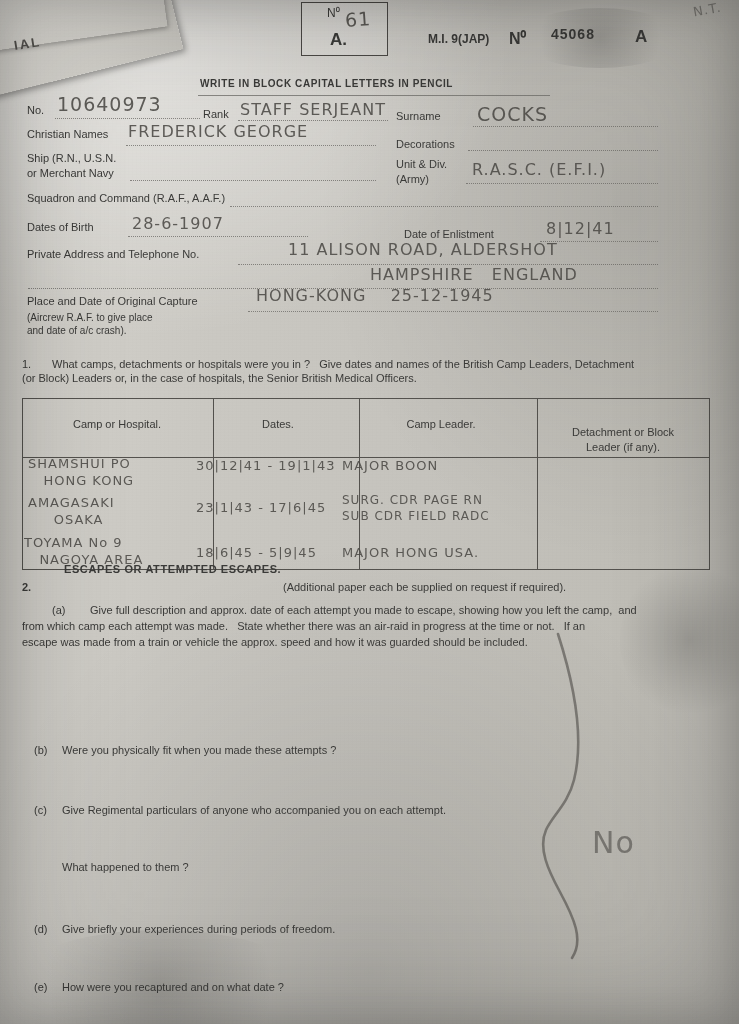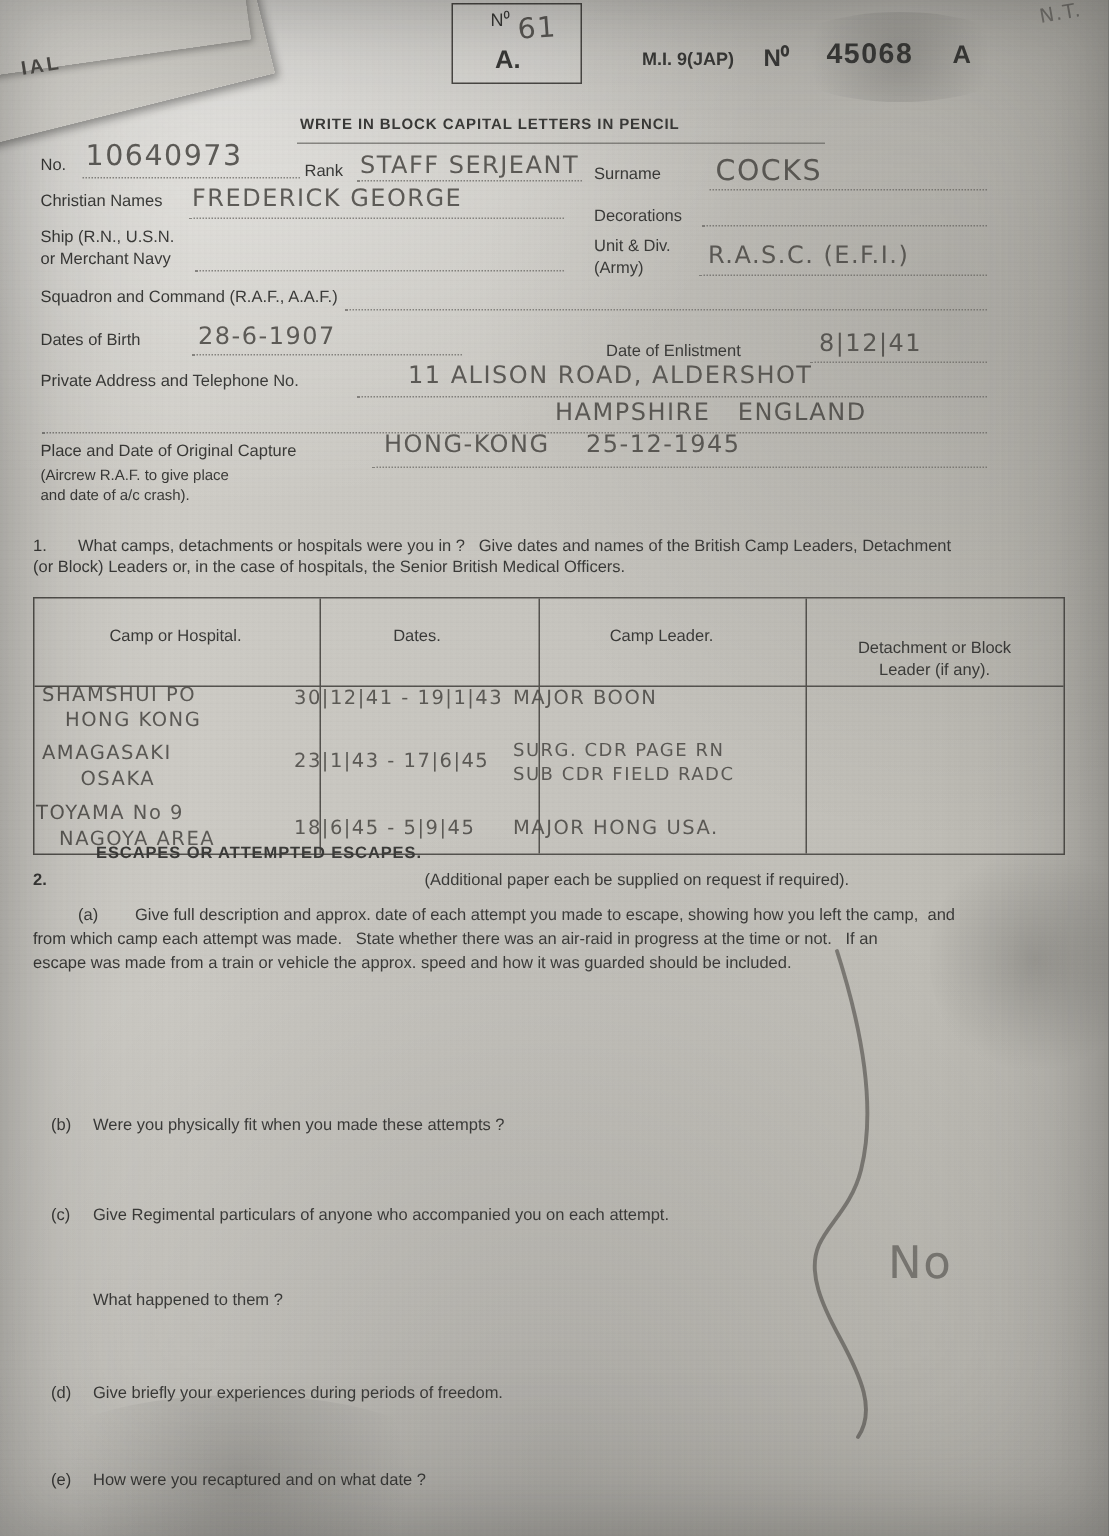--- a/index.html
+++ b/index.html
@@ -164,21 +164,21 @@
   <div class="smudge" style="left:10px; top:930px; width:300px; height:110px;"></div>
   <div class="smudge" style="left:620px; top:560px; width:140px; height:160px;"></div>
 
   <div class="numbox" style="left:301px; top:2px; width:85px; height:52px;"></div>
   <div class="pr" style="left:327px; top:4px; font-size:12px;">N⁰</div>
   <div class="hw hw-big" style="left:345px; top:8px; transform:rotate(-4deg);">61</div>
   <div class="pr bold" style="left:330px; top:30px; font-size:17px;">A.</div>
 
   <div class="pr bold" style="left:428px; top:32px; font-size:12px;">M.I. 9(JAP)</div>
   <div class="pr bold" style="left:509px; top:27px; font-size:16px;">N⁰</div>
-  <div class="pr bold" style="left:551px; top:26px; font-size:19px; letter-spacing:1px;">45068</div>
+  <div class="pr bold" style="left:551px; top:26px; font-size:14px; letter-spacing:1px;">45068</div>
   <div class="pr bold" style="left:635px; top:27px; font-size:17px;">A</div>
   <div class="hw hw-sm" style="left:693px; top:2px; transform:rotate(-10deg); opacity:.55;">N.T.</div>
 
   <div class="pr bold ls1" style="left:200px; top:78px; font-size:10px;">WRITE IN BLOCK CAPITAL LETTERS IN PENCIL</div>
   <div class="rule solid" style="left:198px; top:95px; width:352px;"></div>
 
   <div class="pr small" style="left:27px; top:104px;">No.</div>
   <div class="hw hw-big" style="left:57px; top:93px;">10640973</div>
   <div class="rule" style="left:55px; top:118px; width:145px;"></div>
 
@@ -211,21 +211,21 @@
 
   <div class="pr small" style="left:27px; top:221px;">Dates of Birth</div>
   <div class="hw hw-md" style="left:132px; top:214px;">28-6-1907</div>
   <div class="rule" style="left:128px; top:236px; width:180px;"></div>
 
   <div class="pr small" style="left:404px; top:228px;">Date of Enlistment</div>
   <div class="hw hw-md" style="left:546px; top:219px;">8|12|41</div>
   <div class="rule" style="left:540px; top:241px; width:118px;"></div>
 
   <div class="pr small" style="left:27px; top:248px;">Private Address and Telephone No.</div>
-  <div class="hw hw-md" style="left:272px; top:240px;">11 ALISON ROAD, ALDERSHOT</div>
+  <div class="hw hw-md" style="left:288px; top:240px;">11 ALISON ROAD, ALDERSHOT</div>
   <div class="rule" style="left:238px; top:264px; width:420px;"></div>
   <div class="hw hw-md" style="left:370px; top:265px;">HAMPSHIRE   ENGLAND</div>
   <div class="rule" style="left:28px; top:288px; width:630px;"></div>
 
   <div class="pr small" style="left:27px; top:295px;">Place and Date of Original Capture</div>
   <div class="hw hw-md" style="left:256px; top:286px;">HONG-KONG    25-12-1945</div>
   <div class="rule" style="left:248px; top:311px; width:410px;"></div>
   <div class="pr tiny" style="left:27px; top:312px;">(Aircrew R.A.F. to give place</div>
   <div class="pr tiny" style="left:27px; top:325px;">and date of a/c crash).</div>
 

